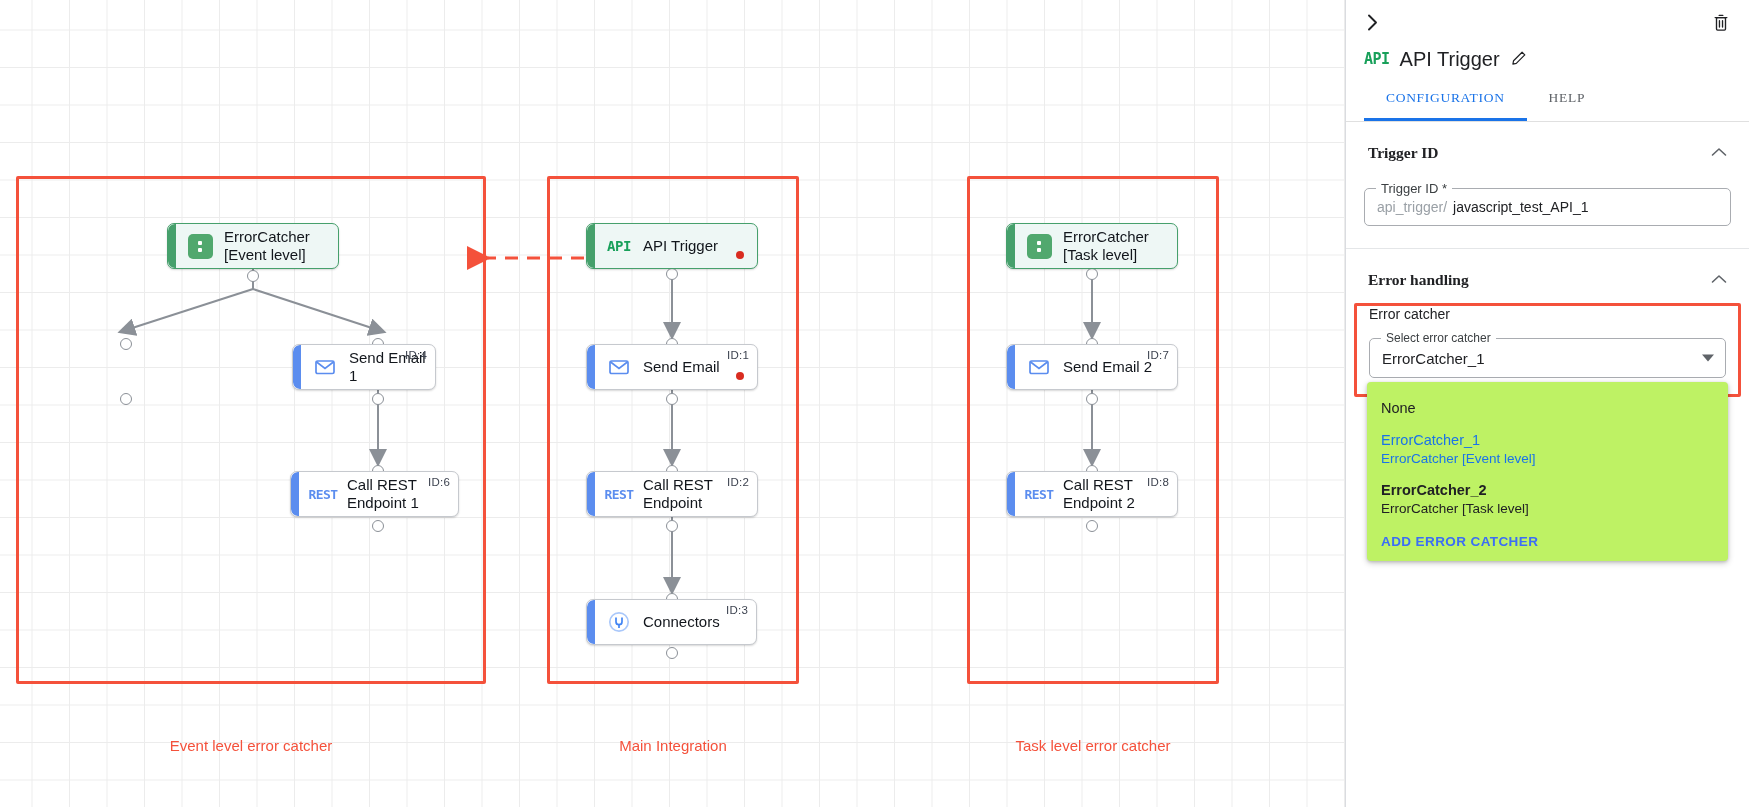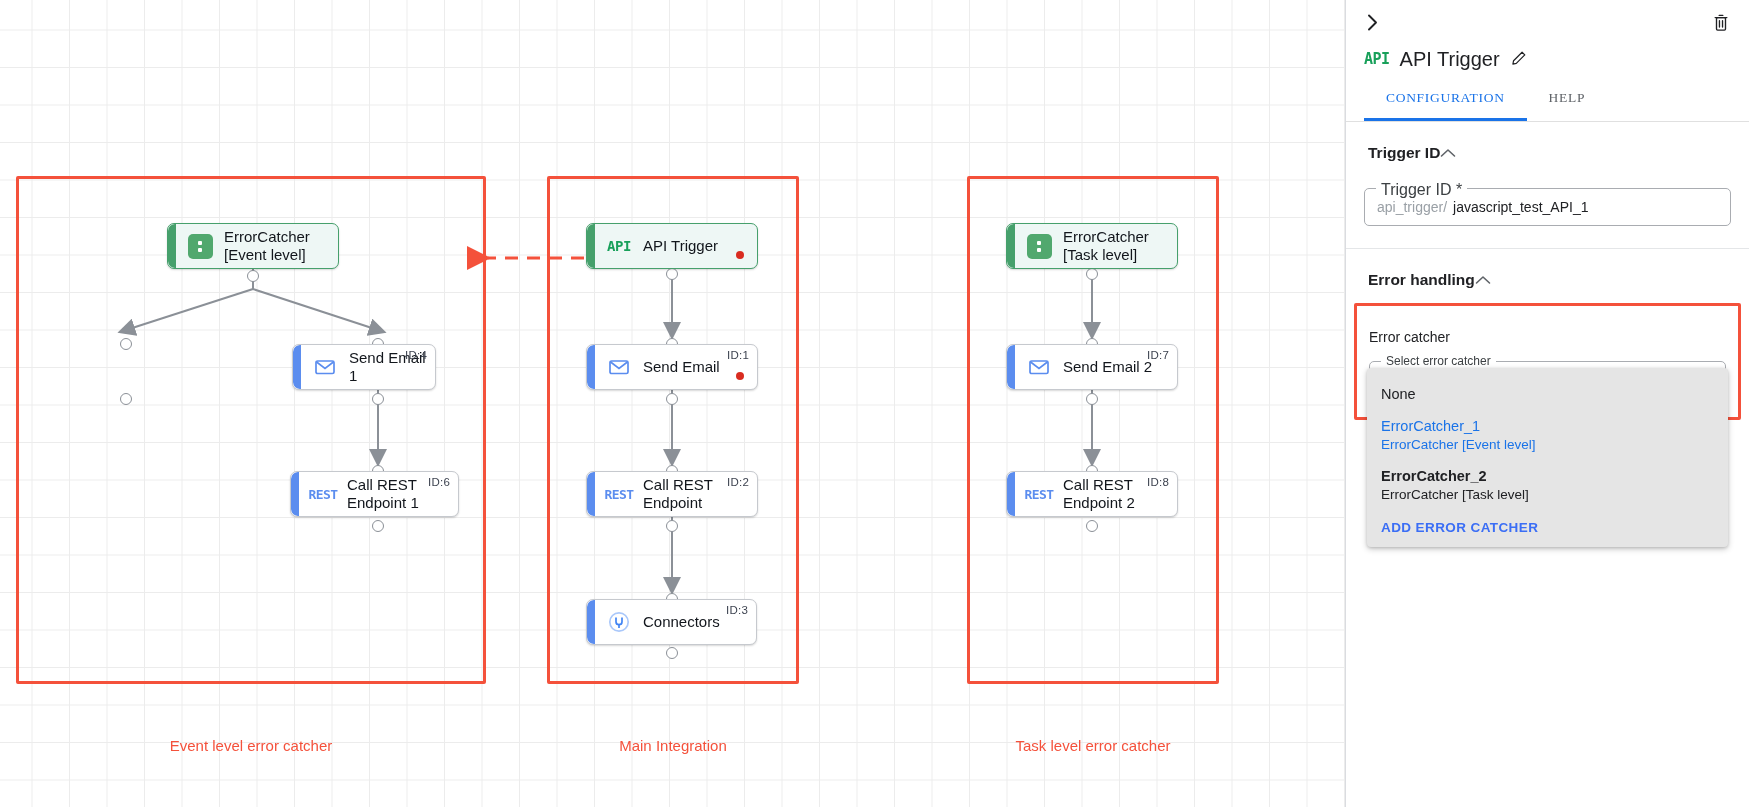--- a/index.html
+++ b/index.html
@@ -119,62 +119,63 @@
   .pencil { width:18px; height:18px; cursor:pointer; }
 
   .tabs { display:flex; margin-top:14px; border-bottom:1px solid #e0e0e0; padding-left:18px;font-family:Liberation Serif, serif; }
   .tab {
     font-size:13.5px; letter-spacing:.7px; color:#5f6368;
     padding:0 22px 12px 22px; cursor:pointer; font-weight:500;
   }
   .tab.active { color:#1a73e8; border-bottom:3px solid #1a73e8; }
 
   .section-head {
-    display:flex; align-items:center; 
+    display:flex; align-items:center; justify-content:space-between;
     padding:22px 22px 0 22px;
+    font-family:Liberation Serif, serif;
   }
   .section-title { font-size:15.5px; font-weight:bold; color:#202124; }
   .chev { color:#5f6368; font-size:13px; }
 
   .field-wrap { margin:26px 18px 0 18px; position:relative; }
   .outlined {
     border:1px solid #a9acb1; border-radius:5px; height:38px;
     display:flex; align-items:center; padding:0 12px; position:relative;
     background:#fff;
   }
   .legend {
     position:absolute; top:-8px; left:11px; background:#fff; padding:0 5px;
-    font-size:16px; color:#3c4043;
+    font-size:13px; color:#3c4043;
   }
   .prefix { color:#9aa0a6; font-size:14px; margin-right:6px; }
   .fval { color:#202124; font-size:14px; }
 
   .divider { height:1px; background:#e4e6e8; margin:22px 0 0 0; }
 
   .err-box {
     margin:14px 8px 0 8px; border:3px solid #f4513b; border-radius:2px;
-    padding:23px 12px 16px 12px; position:relative;
+    padding:0 12px 16px 12px; position:relative;
   }
   .err-label { font-size:14px; color:#202124; margin-bottom:16px; }
 
   .select-ctl {
     border:1px solid #a9acb1; border-radius:5px; height:40px;
     display:flex; align-items:center; padding:0 12px; position:relative; background:#fff;
   }
   .select-ctl .legend { font-size:12px; }
   .sel-val { font-size:15px; color:#202124; }
   .caret {
     position:absolute; right:11px; top:50%; transform:translateY(-50%);
     width:0; height:0; border-left:6px solid transparent; border-right:6px solid transparent;
     border-top:7px solid #5f6368;
   }
 
   .menu {
-    position:absolute; left:10px; right:10px; top:62px;
-    background:#e5e5e5; border-radius:4px;
+    position:absolute; left:10px; right:10px; top:76px;
+    background:#bef264; border-radius:4px;
     box-shadow:0 2px 6px rgba(0,0,0,.22), 0 1px 3px rgba(0,0,0,.14);
     padding:10px 0 8px 0;
   }
   .menu-item { padding:8px 14px; cursor:pointer; }
   .mi-title { font-size:14.5px; color:#202124; }
   .mi-sub { font-size:13.5px; color:#202124; margin-top:3px; }
   .menu-item.selected .mi-title { color:#1a73e8; }
   .menu-item.selected .mi-sub { color:#1a73e8; }
   .menu-item.bold .mi-title { font-weight:bold; }
   .menu-action {

